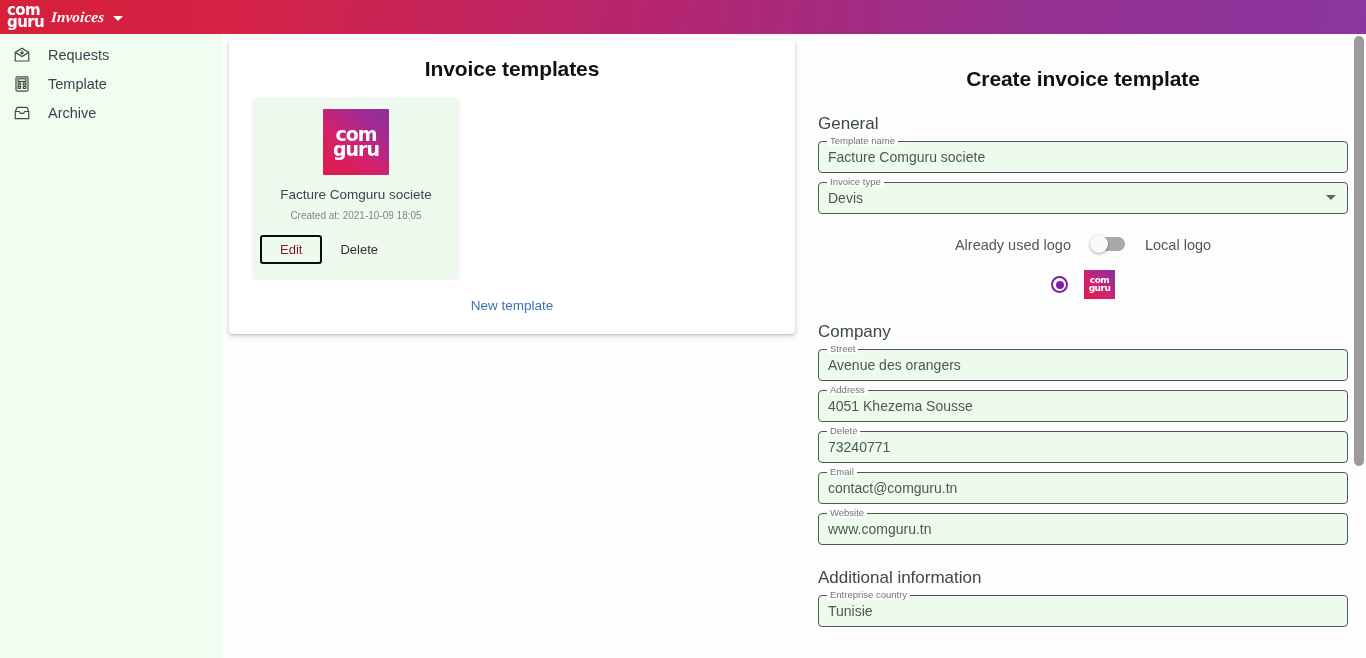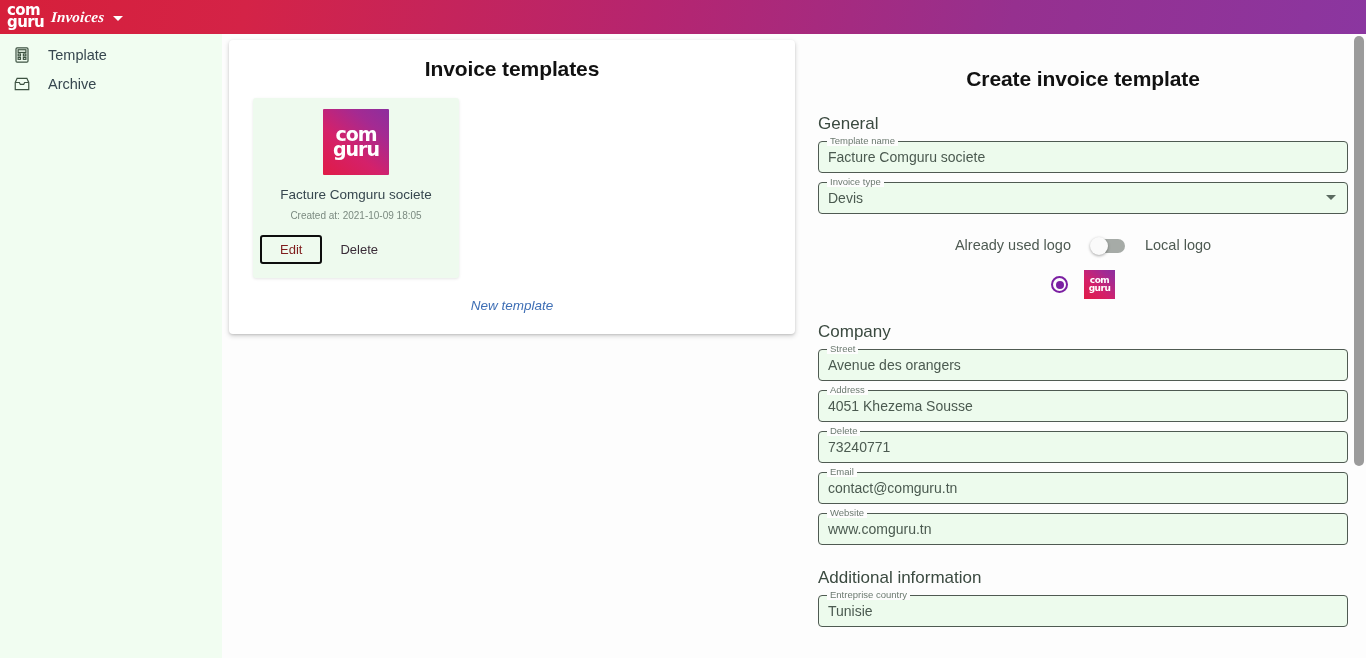--- a/index.html
+++ b/index.html
@@ -178,21 +178,20 @@
     cursor: pointer;
   }
   .new-template-link {
     position: absolute;
     top: 258px; left: 0;
     width: 566px;
     text-align: center;
     color: #3f6fb5;
     font-size: 13.5px;
     cursor: pointer;
-    font-style: italic;
   }
 
   
   .form-pane {
     position: absolute;
     top: 16px; left: 578px;
     width: 566px;
     height: 624px;
     background: #fdfdfd;
     overflow: hidden;
@@ -260,21 +259,21 @@
     border-left: 5px solid transparent;
     border-right: 5px solid transparent;
     border-top: 5px solid #5b6a60;
     z-index: 3;
     cursor: pointer;
   }
 
   
   .toggle-row {
     display: flex;
-    align-items: flex-end;
+    align-items: flex-start;
     justify-content: center;
     gap: 20px;
     margin-top: 23px;
     font-size: 14.5px;
     color: #4e5a52;
   }
   .switch {
     width: 34px; height: 14px;
     background: #a6aba7;
     border-radius: 8px;
@@ -357,20 +356,30 @@
       <span>com</span>
       <span>guru</span>
     </div>
     <div class="brand-script">Invoices</div>
     <div class="brand-caret"></div>
   </div>
 </div>
 
 <div class="sidebar">
 
+  <div class="side-item">
+    <span class="side-icon">
+      <svg width="18" height="18" viewBox="0 0 24 24" fill="none" stroke="currentColor" stroke-width="1.6">
+        <path d="M3 8.5 L12 3 L21 8.5 L21 20 L3 20 Z"></path>
+        <path d="M3 8.5 L12 14 L21 8.5"></path>
+        <path d="M12 5.5 L12 10.5 M9.8 8.6 L12 10.8 L14.2 8.6"></path>
+      </svg>
+    </span>
+    <span class="side-label">Requests</span>
+  </div>
 
   <div class="side-item">
     <span class="side-icon">
       <svg width="18" height="18" viewBox="0 0 24 24" fill="none" stroke="currentColor" stroke-width="1.6">
         <rect x="4" y="2.5" width="16" height="19" rx="1.5"></rect>
         <rect x="6.8" y="5" width="10.4" height="3.6"></rect>
         <rect x="6.8" y="10.6" width="3.2" height="2.6"></rect>
         <rect x="13.8" y="10.6" width="3.4" height="2.6"></rect>
         <rect x="6.8" y="15.2" width="3.2" height="2.6"></rect>
         <rect x="13.8" y="15.2" width="3.4" height="2.6"></rect>

